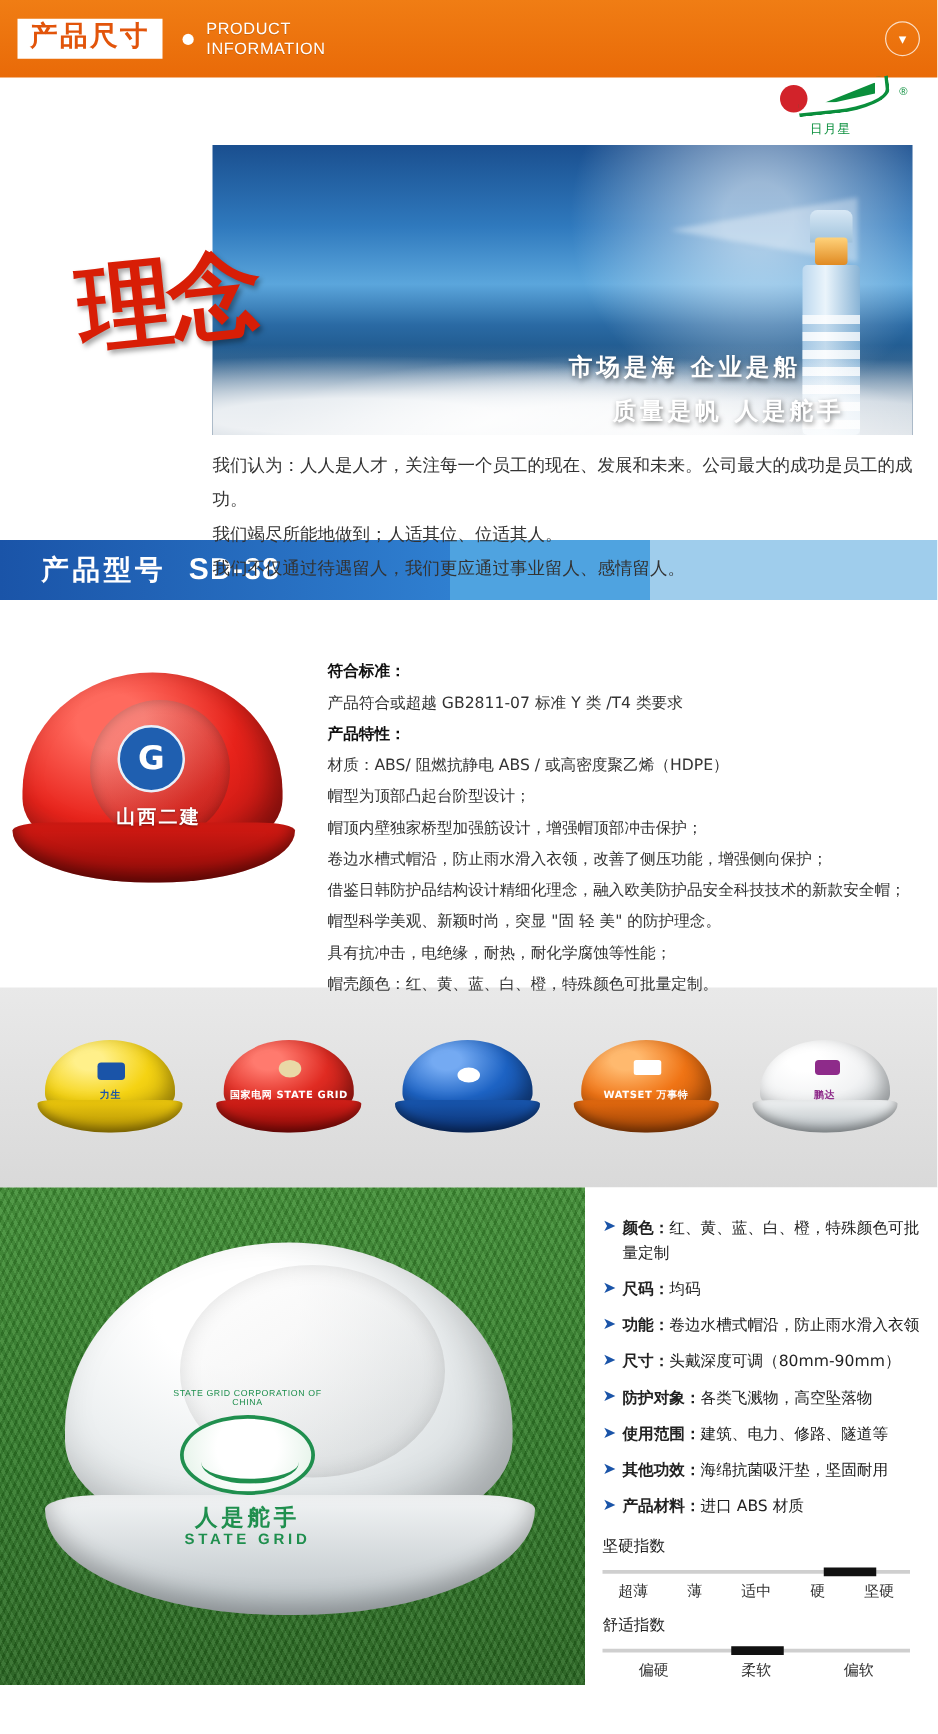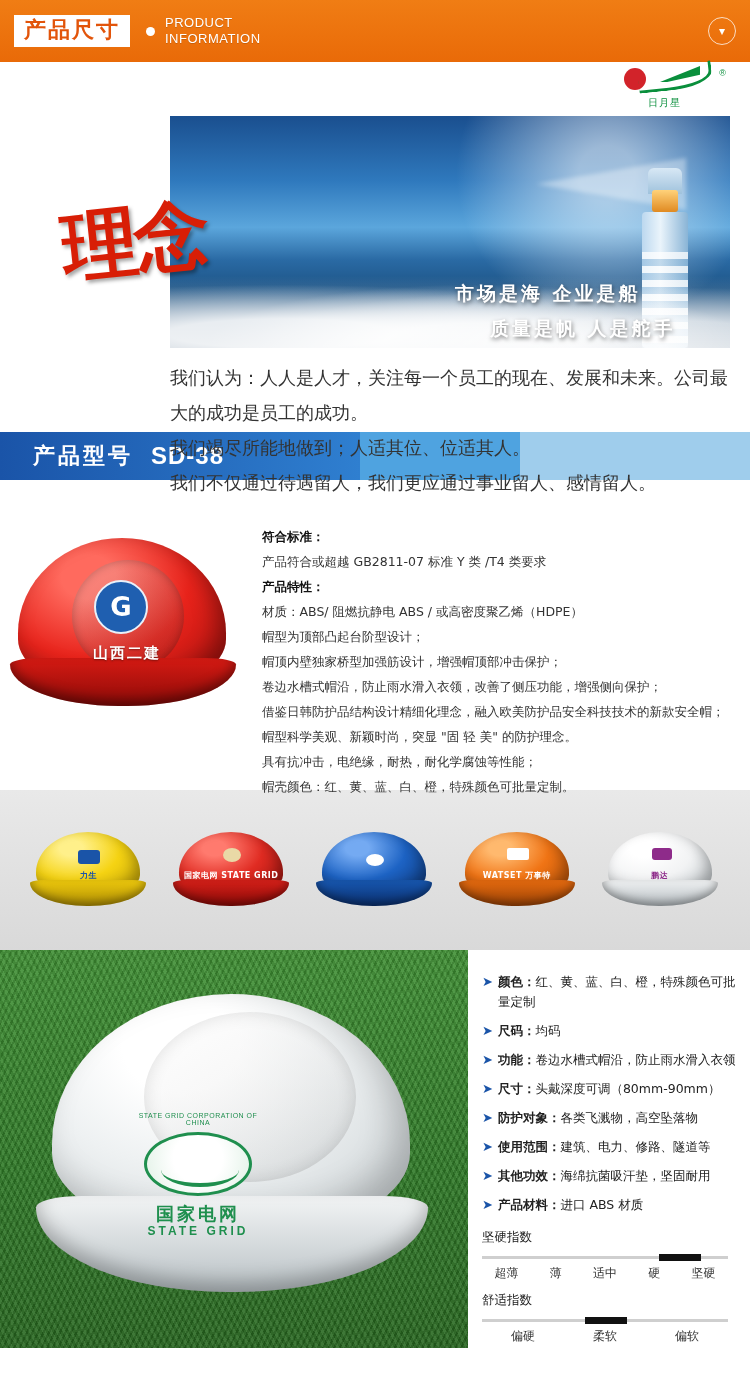--- a/index.html
+++ b/index.html
@@ -146,21 +146,21 @@
     position:absolute; color:#ffffff; font-weight:bold;
     font-size:19px; letter-spacing:3px;
     text-shadow:1px 2px 4px rgba(0,0,0,.5);
     font-family:"DejaVu Sans", sans-serif;
   }
   .concept-slogan1 { left:285px; top:165px; }
   .concept-slogan2 { left:320px; top:200px; }
 
   .concept-text {
     position:absolute; left:170px; top:244px; width:560px;
-    font-size:18px; color:#333; line-height:1.95;
+    font-size:14px; color:#333; line-height:1.95;
     font-family:"DejaVu Sans", sans-serif;
   }
 
   
   .model-band {
     margin-top:66px;
     height:48px; display:flex; align-items:stretch;
   }
   .model-left {
     width:360px;
@@ -450,21 +450,21 @@
 
   <div class="feature">
     <div class="grass">
       <div class="white-helmet">
         <div class="wh-shell">
           <div class="wh-rib"></div>
         </div>
         <div class="wh-brim"></div>
         <div class="wh-arc">STATE GRID CORPORATION OF CHINA</div>
         <div class="wh-emblem"></div>
-        <div class="wh-cn">国家电网</div>
+        <div class="wh-cn">人是舵手</div>
         <div class="wh-en">STATE GRID</div>
       </div>
     </div>
 
     <div class="fdetail">
       <div class="fline">
         <span class="arrow">➤</span>
         <span><b>颜色：</b><span>红、黄、蓝、白、橙，特殊颜色可批量定制</span></span>
       </div>
       <div class="fline">

